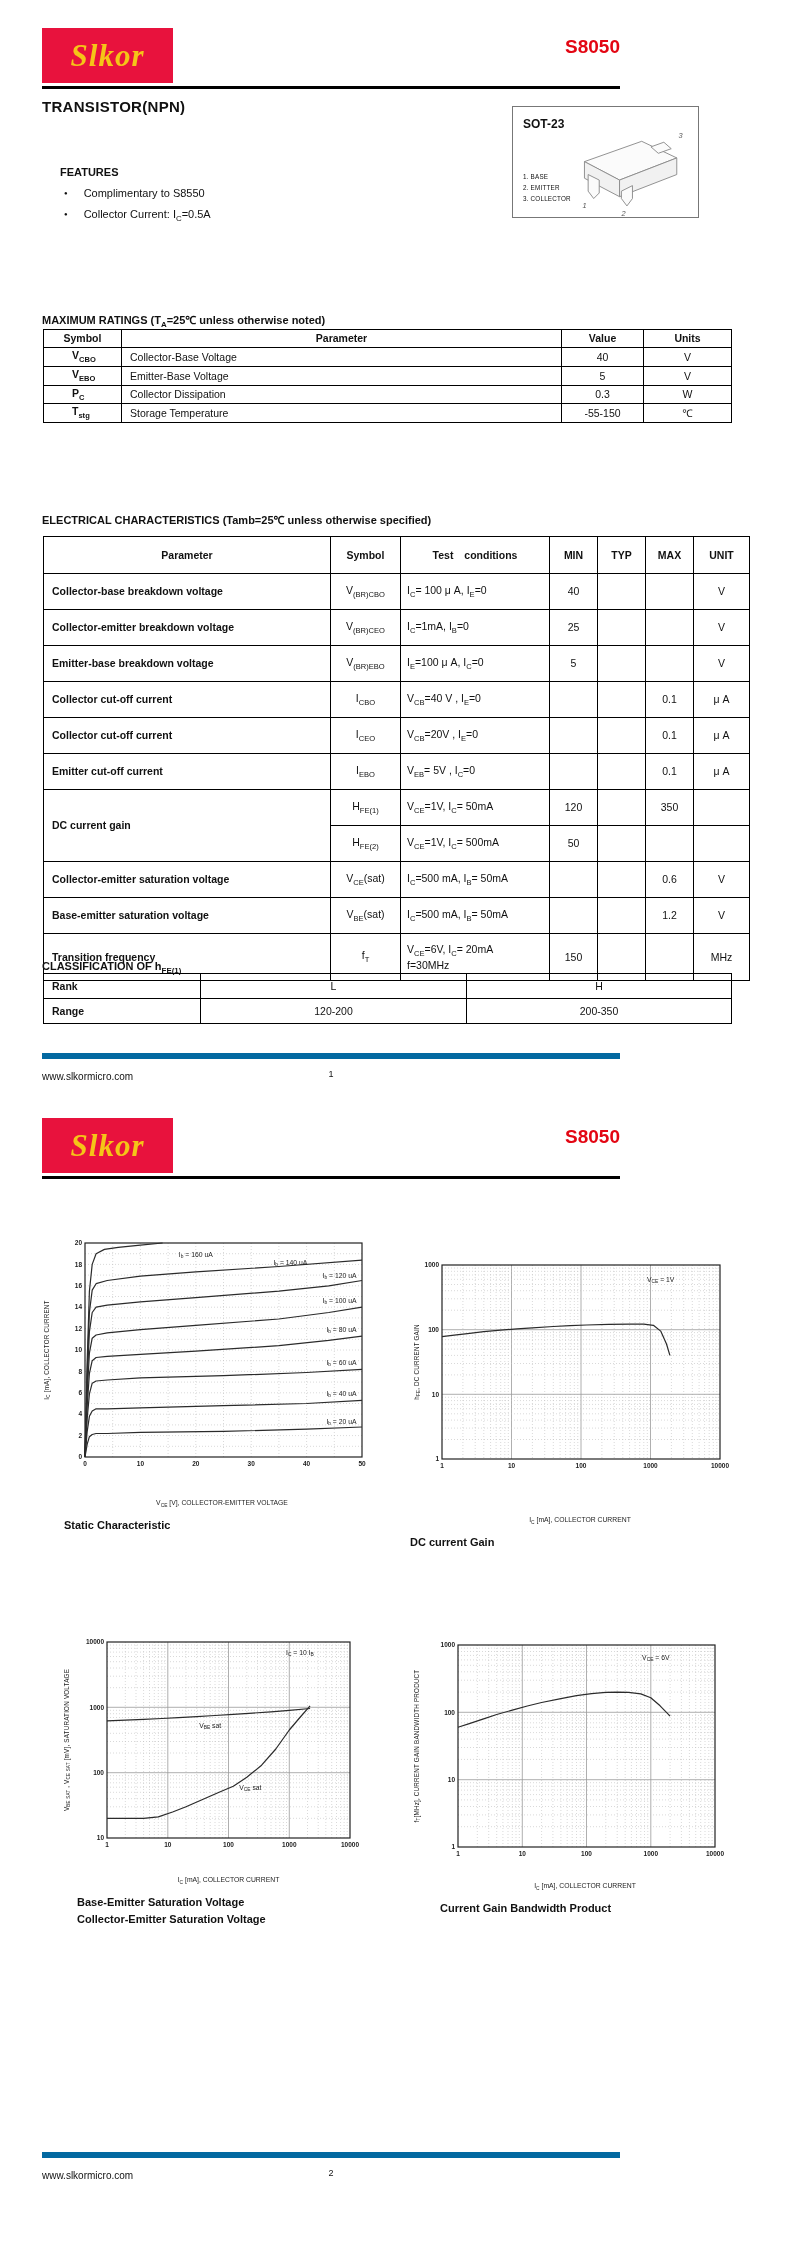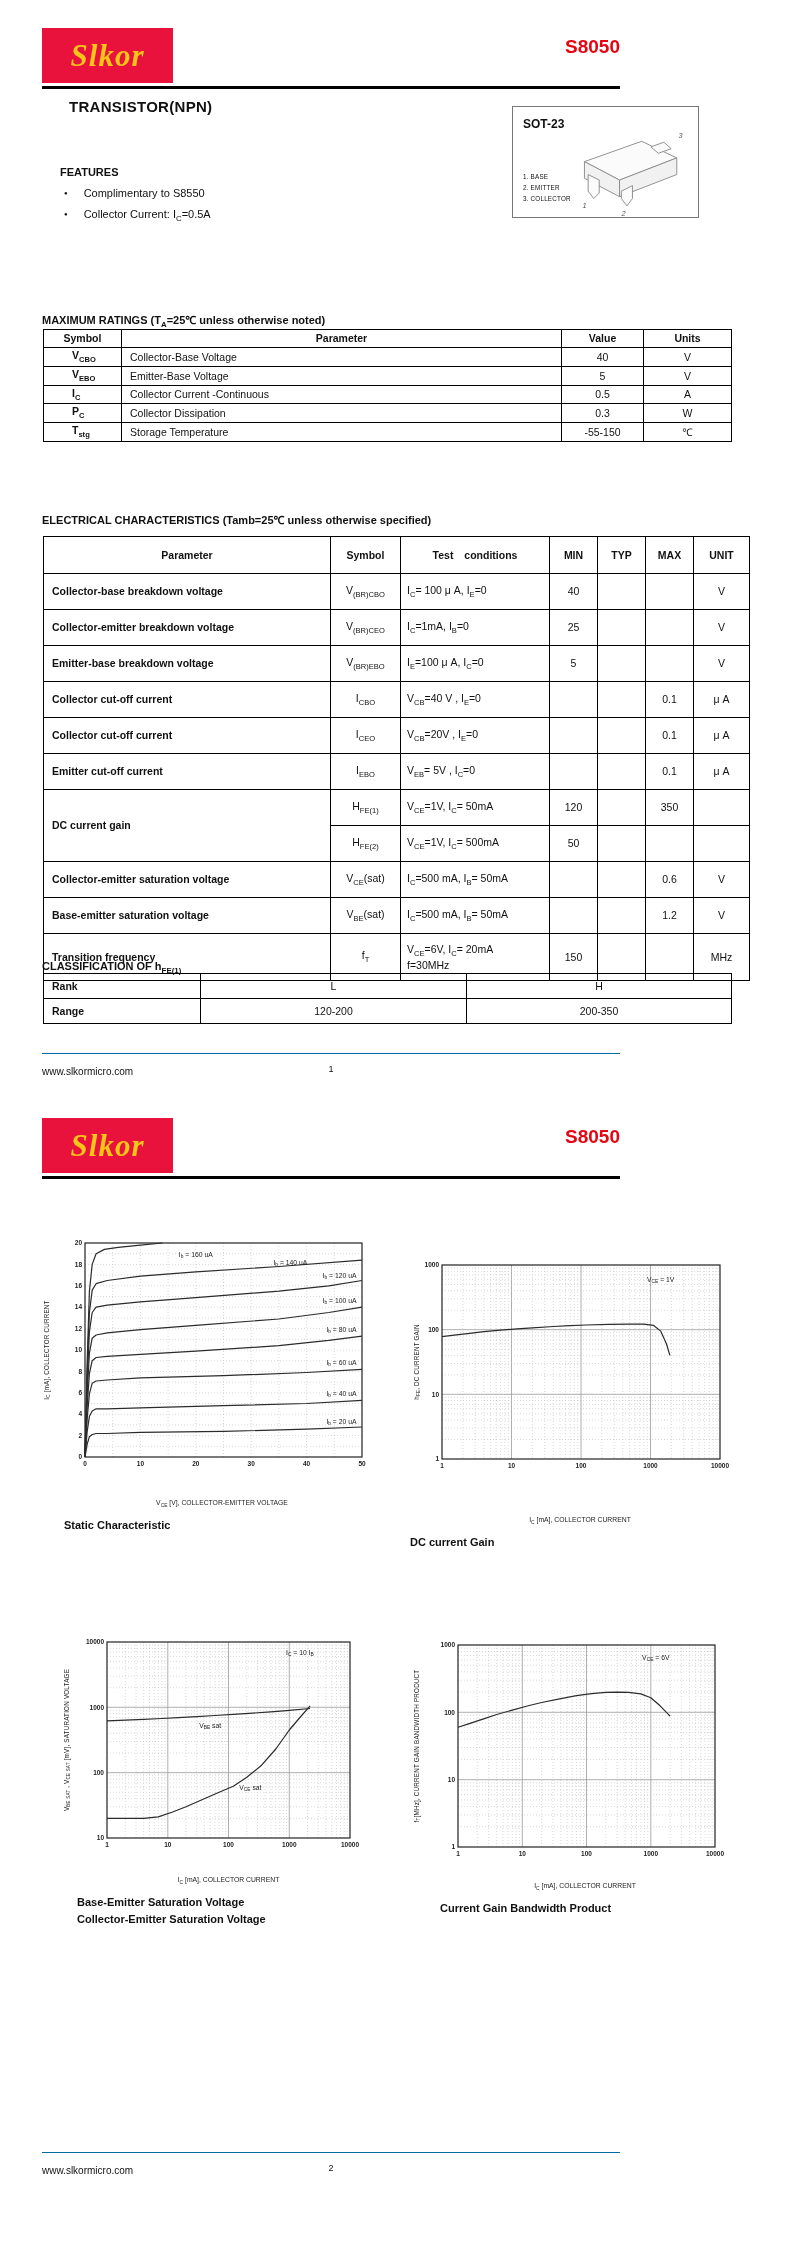--- a/index.html
+++ b/index.html
@@ -40,21 +40,21 @@
   .ec-table td{height:33px;}
   .ec-table tr.ec-tall td{height:44px;}
   .ec-table th:nth-child(3){word-spacing:8px;}
   .ec-param{font-weight:bold;padding-left:8px;}
   .ec-c{text-align:center;}
   .ec-cond{padding-left:6px;text-align:left;}
   .cls-table td{height:22px;}
   .cls-label{font-weight:bold;padding-left:8px;}
   .cls-val{text-align:center;}
   
-  .page-footer{position:absolute;left:42px;right:42px;border-top:1px solid #0369a1;padding-top:7px;}
+  .page-footer{position:absolute;left:42px;right:42px;border-top:6px solid #0369a1;padding-top:7px;}
   .footer-site{font-size:10px;}
   .footer-page{position:absolute;left:0;right:0;text-align:center;top:10px;font-size:9px;}
   
   .chart-block{position:absolute;}
   .chart-xlabel{font-size:6.8px;text-align:center;color:#222;}
   .chart-title{font-size:11px;font-weight:bold;text-align:left;margin-top:9px;line-height:1.5;}
   .grid-minor{stroke:#bfbfbf;stroke-width:0.6;stroke-dasharray:1,2;}
   .grid-major{stroke:#9a9a9a;stroke-width:0.8;}
   .plot-border{fill:none;stroke:#222;stroke-width:1.2;}
   .series-line{fill:none;stroke:#2b2b2b;stroke-width:1.2;stroke-linejoin:round;}
@@ -69,21 +69,21 @@
 <body>
 
 <div class="page page1">
 
   <div class="logo" style="top: 28px; background: rgb(232, 18, 61);">
     <span style="color: rgb(245, 197, 24);">Slkor</span>
   </div>
   <div class="part-number" style="top: 36px; color: rgb(227, 6, 19);">S8050</div>
   <div class="divider" style="top:86px;"></div>
 
-  <div class="page-title" style="top:98px;margin-left:27px;">TRANSISTOR(NPN)</div>
+  <div class="page-title" style="top:98px;">TRANSISTOR(NPN)</div>
 
   <div class="features" style="top:166px;">
     <div class="features-heading">FEATURES</div>
     <div>
         <div class="feature-item">Complimentary to S8550</div>
         <div class="feature-item">Collector Current: I<sub>C</sub>=0.5A</div>
       </div>
   </div>
 
   <div class="sot23-box">
@@ -127,26 +127,20 @@
           <td class="mr-c0">V<sub>CBO</sub></td>
           <td class="mr-c1">Collector-Base Voltage</td>
           <td class="mr-c2">40</td>
           <td class="mr-c3">V</td>
         </tr>
         <tr>
           <td class="mr-c0">V<sub>EBO</sub></td>
           <td class="mr-c1">Emitter-Base Voltage</td>
           <td class="mr-c2">5</td>
           <td class="mr-c3">V</td>
-        </tr>
-        <tr>
-          <td class="mr-c0">I<sub>C</sub></td>
-          <td class="mr-c1">Collector Current -Continuous</td>
-          <td class="mr-c2">0.5</td>
-          <td class="mr-c3">A</td>
         </tr>
         <tr>
           <td class="mr-c0">P<sub>C</sub></td>
           <td class="mr-c1">Collector Dissipation</td>
           <td class="mr-c2">0.3</td>
           <td class="mr-c3">W</td>
         </tr>
         <tr>
           <td class="mr-c0">T<sub>stg</sub></td>
           <td class="mr-c1">Storage Temperature</td>

